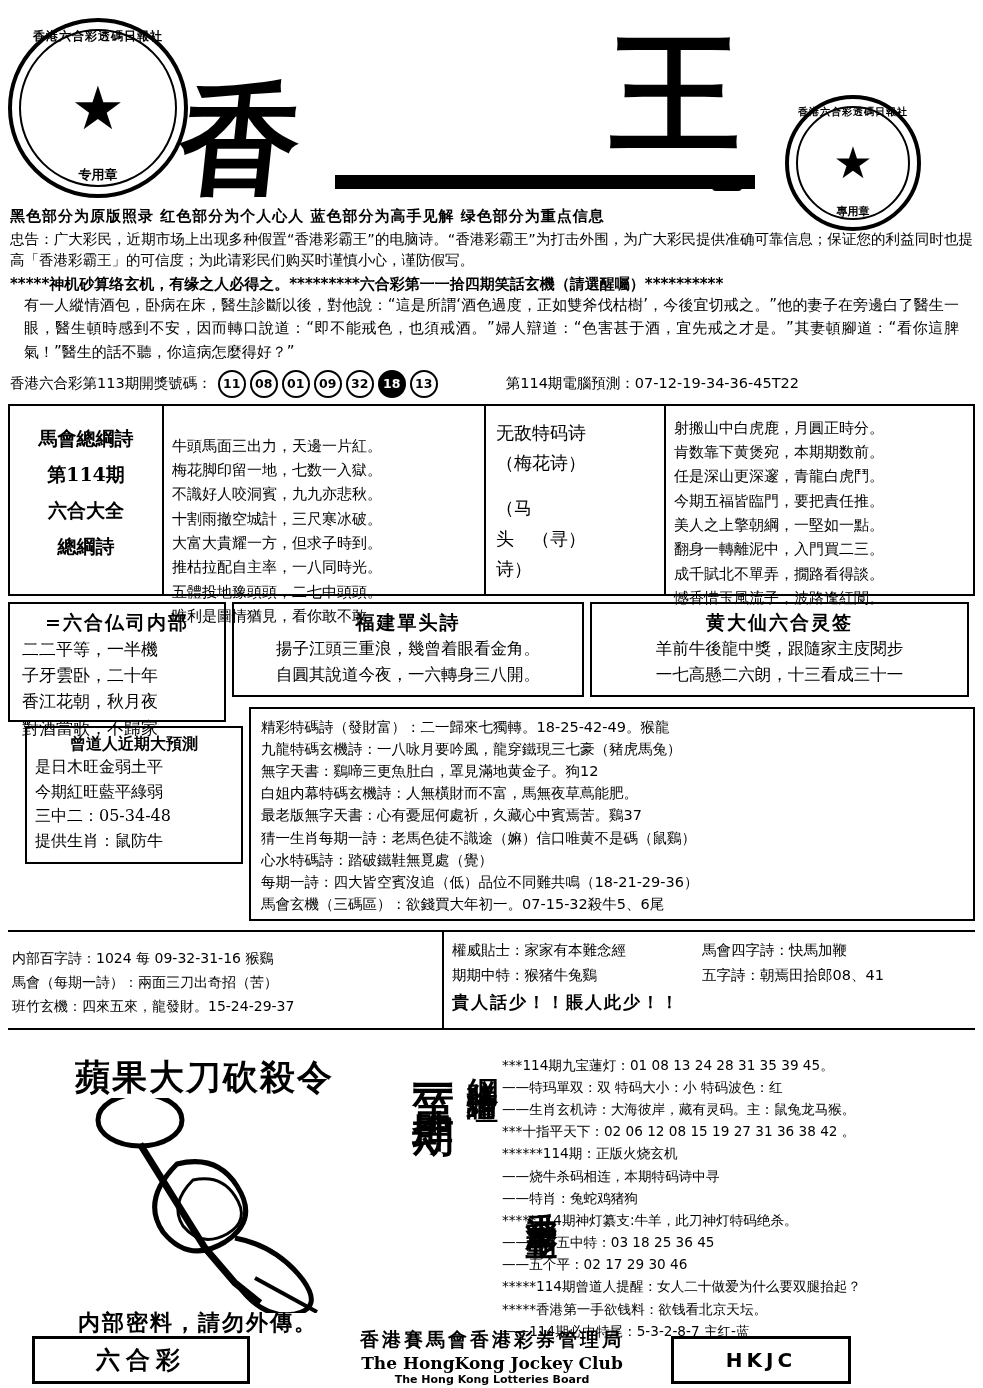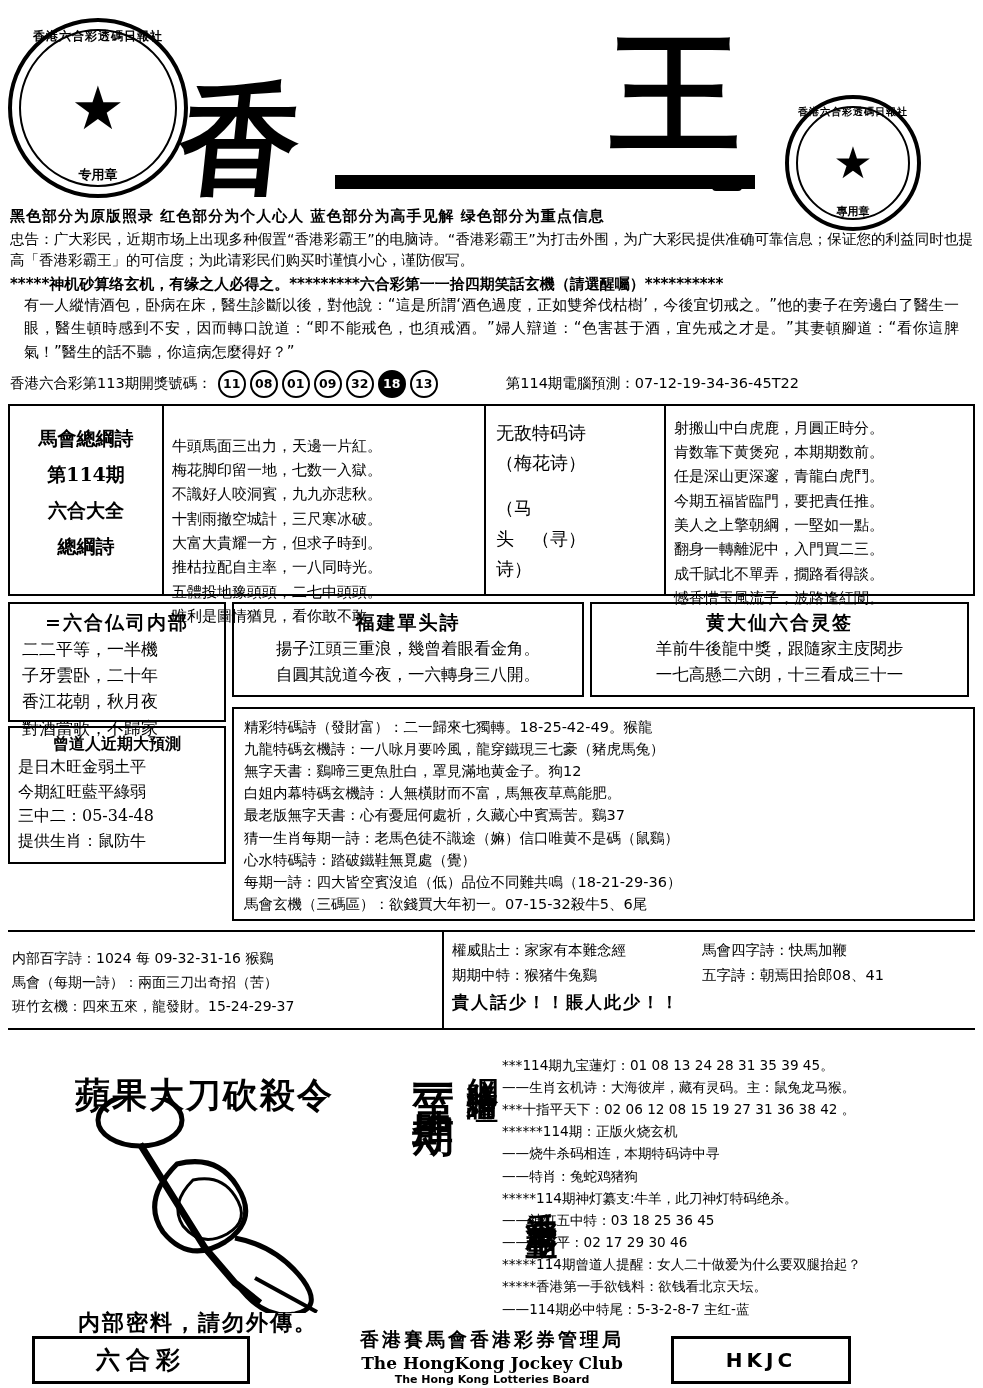--- a/index.html
+++ b/index.html
@@ -48,38 +48,38 @@
   .mid{position:relative;margin:6px 8px 0 8px;height:120px;}
   .mbox{position:absolute;top:0;border:2px solid #000;box-sizing:border-box;padding:6px 8px;}
   .m1{left:0;width:218px;height:120px;}
   .m2{left:224px;width:352px;height:95px;}
   .m3{left:582px;right:0;width:379px;height:95px;}
   .mtitle{font-size:19px;font-weight:bold;text-align:center;font-family:"DejaVu Serif","Liberation Serif",serif;letter-spacing:2px;}
   .mtxt{font-size:16.5px;line-height:1.6;font-family:"DejaVu Serif","Liberation Serif",serif;text-align:center;}
   .m1 .mtxt{font-size:17px;line-height:1.55;text-align:left;padding-left:4px;}
 
   .lower{position:relative;margin:4px 8px 0 8px;height:196px;}
-  .lbox{position:absolute;border:2px solid #000;box-sizing:border-box;padding:6px 8px;}
+  .lbox{position:absolute;border:2px solid #000;box-sizing:border-box;padding:6px 8px;margin-left:17px;}
   .l1{left:0;top:0;width:218px;height:138px;}
   .l2{left:224px;top:-19px;right:0;height:214px;padding:7px 10px;}
   .l1 .ltitle{font-size:16px;font-weight:bold;text-align:center;font-family:"DejaVu Serif","Liberation Serif",serif;}
   .l1 .ltxt{font-size:16px;line-height:1.55;font-family:"DejaVu Serif","Liberation Serif",serif;}
   .l2 .row{font-size:14.5px;line-height:1.53;}
 
   .footblk{position:relative;margin:8px 8px 0 8px;height:96px;border-top:2px solid #000;border-bottom:2px solid #000;}
   .fleft{position:absolute;left:0;top:0;width:430px;padding:14px 4px;font-size:14px;line-height:1.72;}
   .fright{position:absolute;left:440px;right:0;top:0;padding:6px 4px;font-size:14.5px;line-height:1.72;}
   .fr-line{display:flex;}
   .fr-line .a{width:250px;}
   .midvline{position:absolute;left:434px;top:0;bottom:0;width:2px;background:#000;}
   .vip{font-size:17px;font-weight:bold;letter-spacing:2px;}
 
   
   .bottom{position:relative;margin-top:6px;height:330px;}
-  .axe-title{position:absolute;left:75px;top:18px;font-size:35px;font-weight:bold;font-family:"DejaVu Serif","Liberation Serif",serif;letter-spacing:2px;margin-top:18px;}
+  .axe-title{position:absolute;left:75px;top:18px;font-size:35px;font-weight:bold;font-family:"DejaVu Serif","Liberation Serif",serif;letter-spacing:2px;}
   .axe-sub{position:absolute;left:50px;top:272px;font-size:22px;font-weight:bold;font-family:"DejaVu Serif","Liberation Serif",serif;letter-spacing:2px;margin-left:28px;}
   .axesvg{position:absolute;left:85px;top:62px;}
   .vertical{position:absolute;writing-mode:vertical-rl;text-orientation:upright;font-weight:bold;font-family:"DejaVu Serif","Liberation Serif",serif;}
   .v1{left:405px;top:22px;font-size:42px;letter-spacing:6px;}
   .v2{left:462px;top:18px;font-size:31px;letter-spacing:4px;}
   .v3{left:520px;top:150px;font-size:32px;letter-spacing:5px;}
   .rtext{position:absolute;left:502px;top:18px;width:470px;font-size:13.6px;line-height:1.63;}
 
   .footer{position:absolute;left:0;bottom:0;width:893px;height:52px;}
   .jockey{position:absolute;left:272px;bottom:2px;text-align:center;width:440px;}
@@ -256,20 +256,21 @@
       <path d="M170 180 L232 214" stroke="#000" stroke-width="4"></path>
     </svg>
     <div class="axe-sub">内部密料，請勿外傳。</div>
 
     <div class="vertical v1">第一一肆期</div>
     <div class="vertical v2">網賂論壇</div>
     <div class="vertical v3">香港彩霸王</div>
 
     <div class="rtext" id="rlines">
         <div>***114期九宝蓮灯：01 08 13 24 28 31 35 39 45。</div>
+        <div>——特玛單双：双 特码大小：小 特码波色：红</div>
         <div>——生肖玄机诗：大海彼岸，藏有灵码。主：鼠兔龙马猴。</div>
         <div>***十指平天下：02 06 12 08 15 19 27 31 36 38 42 。</div>
         <div>******114期：正版火烧玄机</div>
         <div>——烧牛杀码相连，本期特码诗中寻</div>
         <div>——特肖：兔蛇鸡猪狗</div>
         <div>*****114期神灯纂支:牛羊，此刀神灯特码绝杀。</div>
         <div>——神灯五中特：03 18 25 36 45</div>
         <div>——五个平：02 17 29 30 46</div>
         <div>*****114期曾道人提醒：女人二十做爱为什么要双腿抬起？</div>
         <div>*****香港第一手欲钱料：欲钱看北京天坛。</div>

